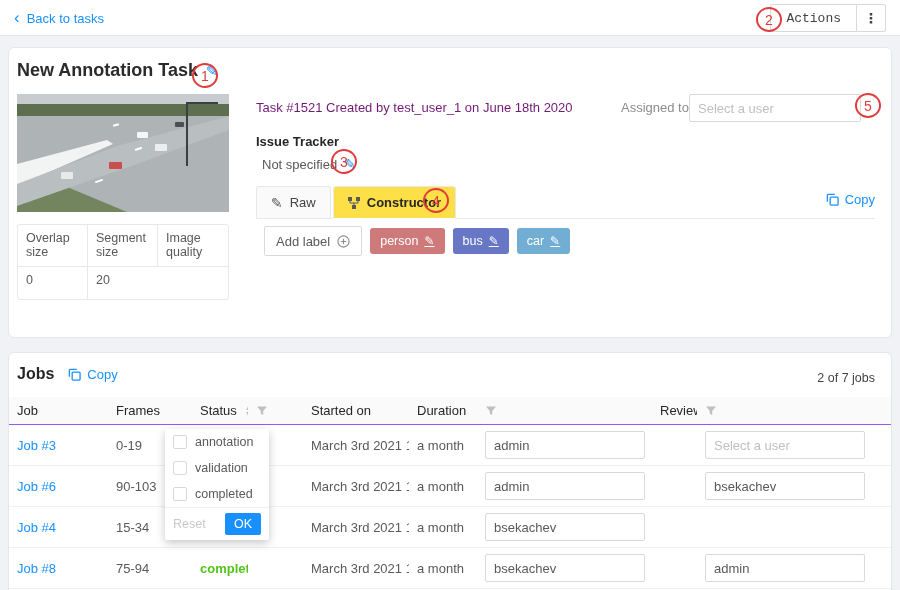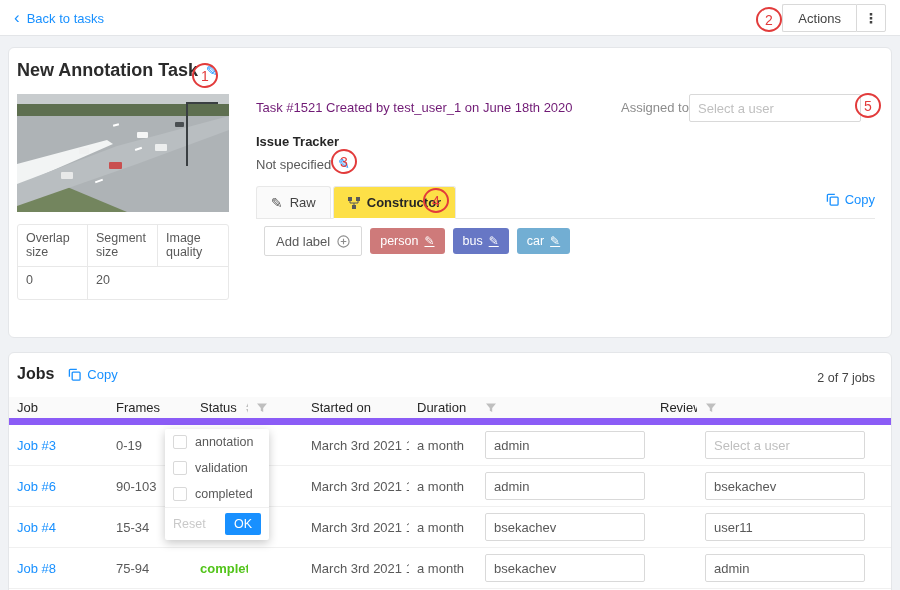--- a/index.html
+++ b/index.html
@@ -5,21 +5,21 @@
   * { margin:0; padding:0; box-sizing:border-box; }
   html,body { background:#e9ebee; }
   body { font-family:"Liberation Sans","DejaVu Sans",sans-serif; }
   .page { position:relative; width:900px; height:590px; background:#f0f2f5; overflow:hidden; }
 
   
   .topbar { position:absolute; left:0; top:0; width:900px; height:36px; background:#fff; border-bottom:1px solid #e3e5e8; }
   .back-link { position:absolute; left:14px; top:0; height:36px; display:flex; align-items:center; gap:7px; color:#1890ff; font-size:13px; cursor:pointer; text-decoration:none; }
   .back-chevron { font-size:17px; line-height:1; transform:translateY(-1px); }
   .actions-group { position:absolute; right:14px; top:4px; display:flex; }
-  .btn-actions { height:28px; padding:0 15px; background:#fff; border:1px solid #d9d9d9; border-right:none; border-radius:2px 0 0 2px; font-size:13px; color:#434343; cursor:pointer; font-family:Liberation Sans, sans-serif; }
+  .btn-actions { height:28px; padding:0 15px; background:#fff; border:1px solid #d9d9d9; border-right:none; border-radius:2px 0 0 2px; font-size:13px; color:#434343; cursor:pointer; font-family:Liberation Mono, monospace; }
   .btn-more { width:30px; height:28px; background:#fff; border:1px solid #d9d9d9; border-radius:0 2px 2px 0; font-size:14px; color:#434343; cursor:pointer; font-family:inherit; font-weight:bold; }
 
   
   .card { position:absolute; left:8px; width:884px; background:#fff; border:1px solid #e4e6e9; border-radius:6px; }
   .task-card { top:47px; height:291px; }
   .jobs-card { top:352px; height:260px; }
 
   
   .task-title { position:absolute; left:8px; top:12px; font-size:18px; font-weight:600; color:#2b2b2b; display:flex; align-items:center; gap:8px; }
   .pencil { color:#1890ff; font-size:14px; cursor:pointer; }
@@ -34,42 +34,42 @@
   .params .pcell:last-child { border-right:none; }
 
   .task-meta { position:absolute; left:247px; top:46px; height:28px; line-height:28px; font-size:13px; color:#701a75; }
   .assigned-label { position:absolute; left:612px; top:46px; height:28px; line-height:28px; font-size:13px; color:#8c8c8c; }
   .assignee-input { position:absolute; left:680px; top:46px; width:172px; }
   input.ant-input { height:28px; border:1px solid #d9d9d9; border-radius:2px; padding:0 8px; font-size:13px; color:#595959; background:#fff; width:160px; font-family:inherit; }
   input.ant-input::placeholder { color:#bfbfbf; }
   .assignee-input input { width:172px; }
 
   .issue-label { position:absolute; left:247px; top:86px; font-size:13px; font-weight:700; color:#262626; }
-  .issue-value { position:absolute; left:247px; top:108px; font-size:13px; color:#595959; display:flex; align-items:center; gap:7px; }
+  .issue-value { position:absolute; left:253px; top:108px; font-size:13px; color:#595959; display:flex; align-items:center; gap:7px; }
 
   .tabs-bar { position:absolute; left:247px; right:16px; top:138px; height:33px; border-bottom:1px solid #e8e8e8; display:flex; align-items:flex-end; }
   .tab { height:32px; display:flex; align-items:center; gap:7px; padding:0 14px; font-size:13px; color:#434343; border:1px solid #e8e8e8; border-bottom:none; background:#fafafa; border-radius:3px 3px 0 0; cursor:pointer; }
   .tab + .tab { margin-left:2px; }
   .tab.active { background:#fde047; color:#262626; font-weight:600; margin-bottom:-1px; height:33px; border-bottom:1px solid #fff; }
   .copy-link { display:flex; align-items:center; gap:6px; color:#1890ff; font-size:13px; cursor:pointer; }
   .tabs-copy { position:absolute; right:16px; top:144px; }
 
   .label-row { position:absolute; left:255px; top:178px; display:flex; align-items:center; gap:8px; }
   .add-label-btn { height:30px; display:flex; align-items:center; gap:7px; padding:4px 11px; background:#fff; border:1px solid #d9d9d9; border-radius:2px; font-size:13px; color:#595959; cursor:pointer; font-family:inherit; }
   .chip { height:26px; display:flex; align-items:center; gap:6px; padding:0 10px; border-radius:3px; color:#fff; font-size:12.5px; cursor:pointer; }
   .chip .pencil { color:#fff; font-size:12px; text-decoration:underline; }
 
   
   .jobs-head { position:absolute; left:8px; top:12px; display:flex; align-items:center; gap:14px; }
   .jobs-title { font-size:16px; font-weight:700; color:#262626; }
   .jobs-count { position:absolute; right:16px; top:18px; font-size:12.5px; color:#434343; }
 
   .jtable { position:absolute; left:0; right:0; top:44px; font-size:13px; color:#595959; }
   .jrow { display:grid; grid-template-columns:99px 84px 56px 55px 106px 68px 175px 45px 168px 1fr; align-items:center; }
-  .jhead { background:#fafafa; border-bottom:7px solid #8b5cf6; height:28px; color:#262626; }
+  .jhead { background:#fafafa; border-bottom:1px solid #8b5cf6; height:28px; color:#262626; }
   .jbody-row { height:41px; border-bottom:1px solid #f0f0f0; }
   .td { padding:0 8px; display:flex; align-items:center; gap:4px; overflow:hidden; white-space:nowrap; }
   .job-link { color:#1890ff; text-decoration:none; cursor:pointer; }
   .sorter { display:inline-flex; flex-direction:column; margin-left:4px; }
   .sorter i { font-style:normal; font-size:7px; line-height:6px; color:#bfbfbf; }
   .sorter i.on { color:#1890ff; }
   .funnel { cursor:pointer; display:inline-flex; }
   .status-completed { font-weight:700; }
 
   
@@ -308,23 +308,20 @@
         <div class="td">
             <span></span>
           </div>
         <div class="td"></div>
         <div class="td">March 3rd 2021 16:03</div>
         <div class="td">a month</div>
         <div class="td">
             <input class="ant-input" value="bsekachev" style="">
           </div>
         <div class="td"></div>
-        <div class="td">
-            <input class="ant-input" value="user11" style="">
-          </div>
         <div class="td"></div>
       </div>
 
       <div class="jrow jbody-row">
         <div class="td">
             <a class="job-link">Job #8</a>
           </div>
         <div class="td">75-94</div>
         <div class="td">
           <span class="status-completed" style="color: rgb(82, 196, 26);">completed</span>

